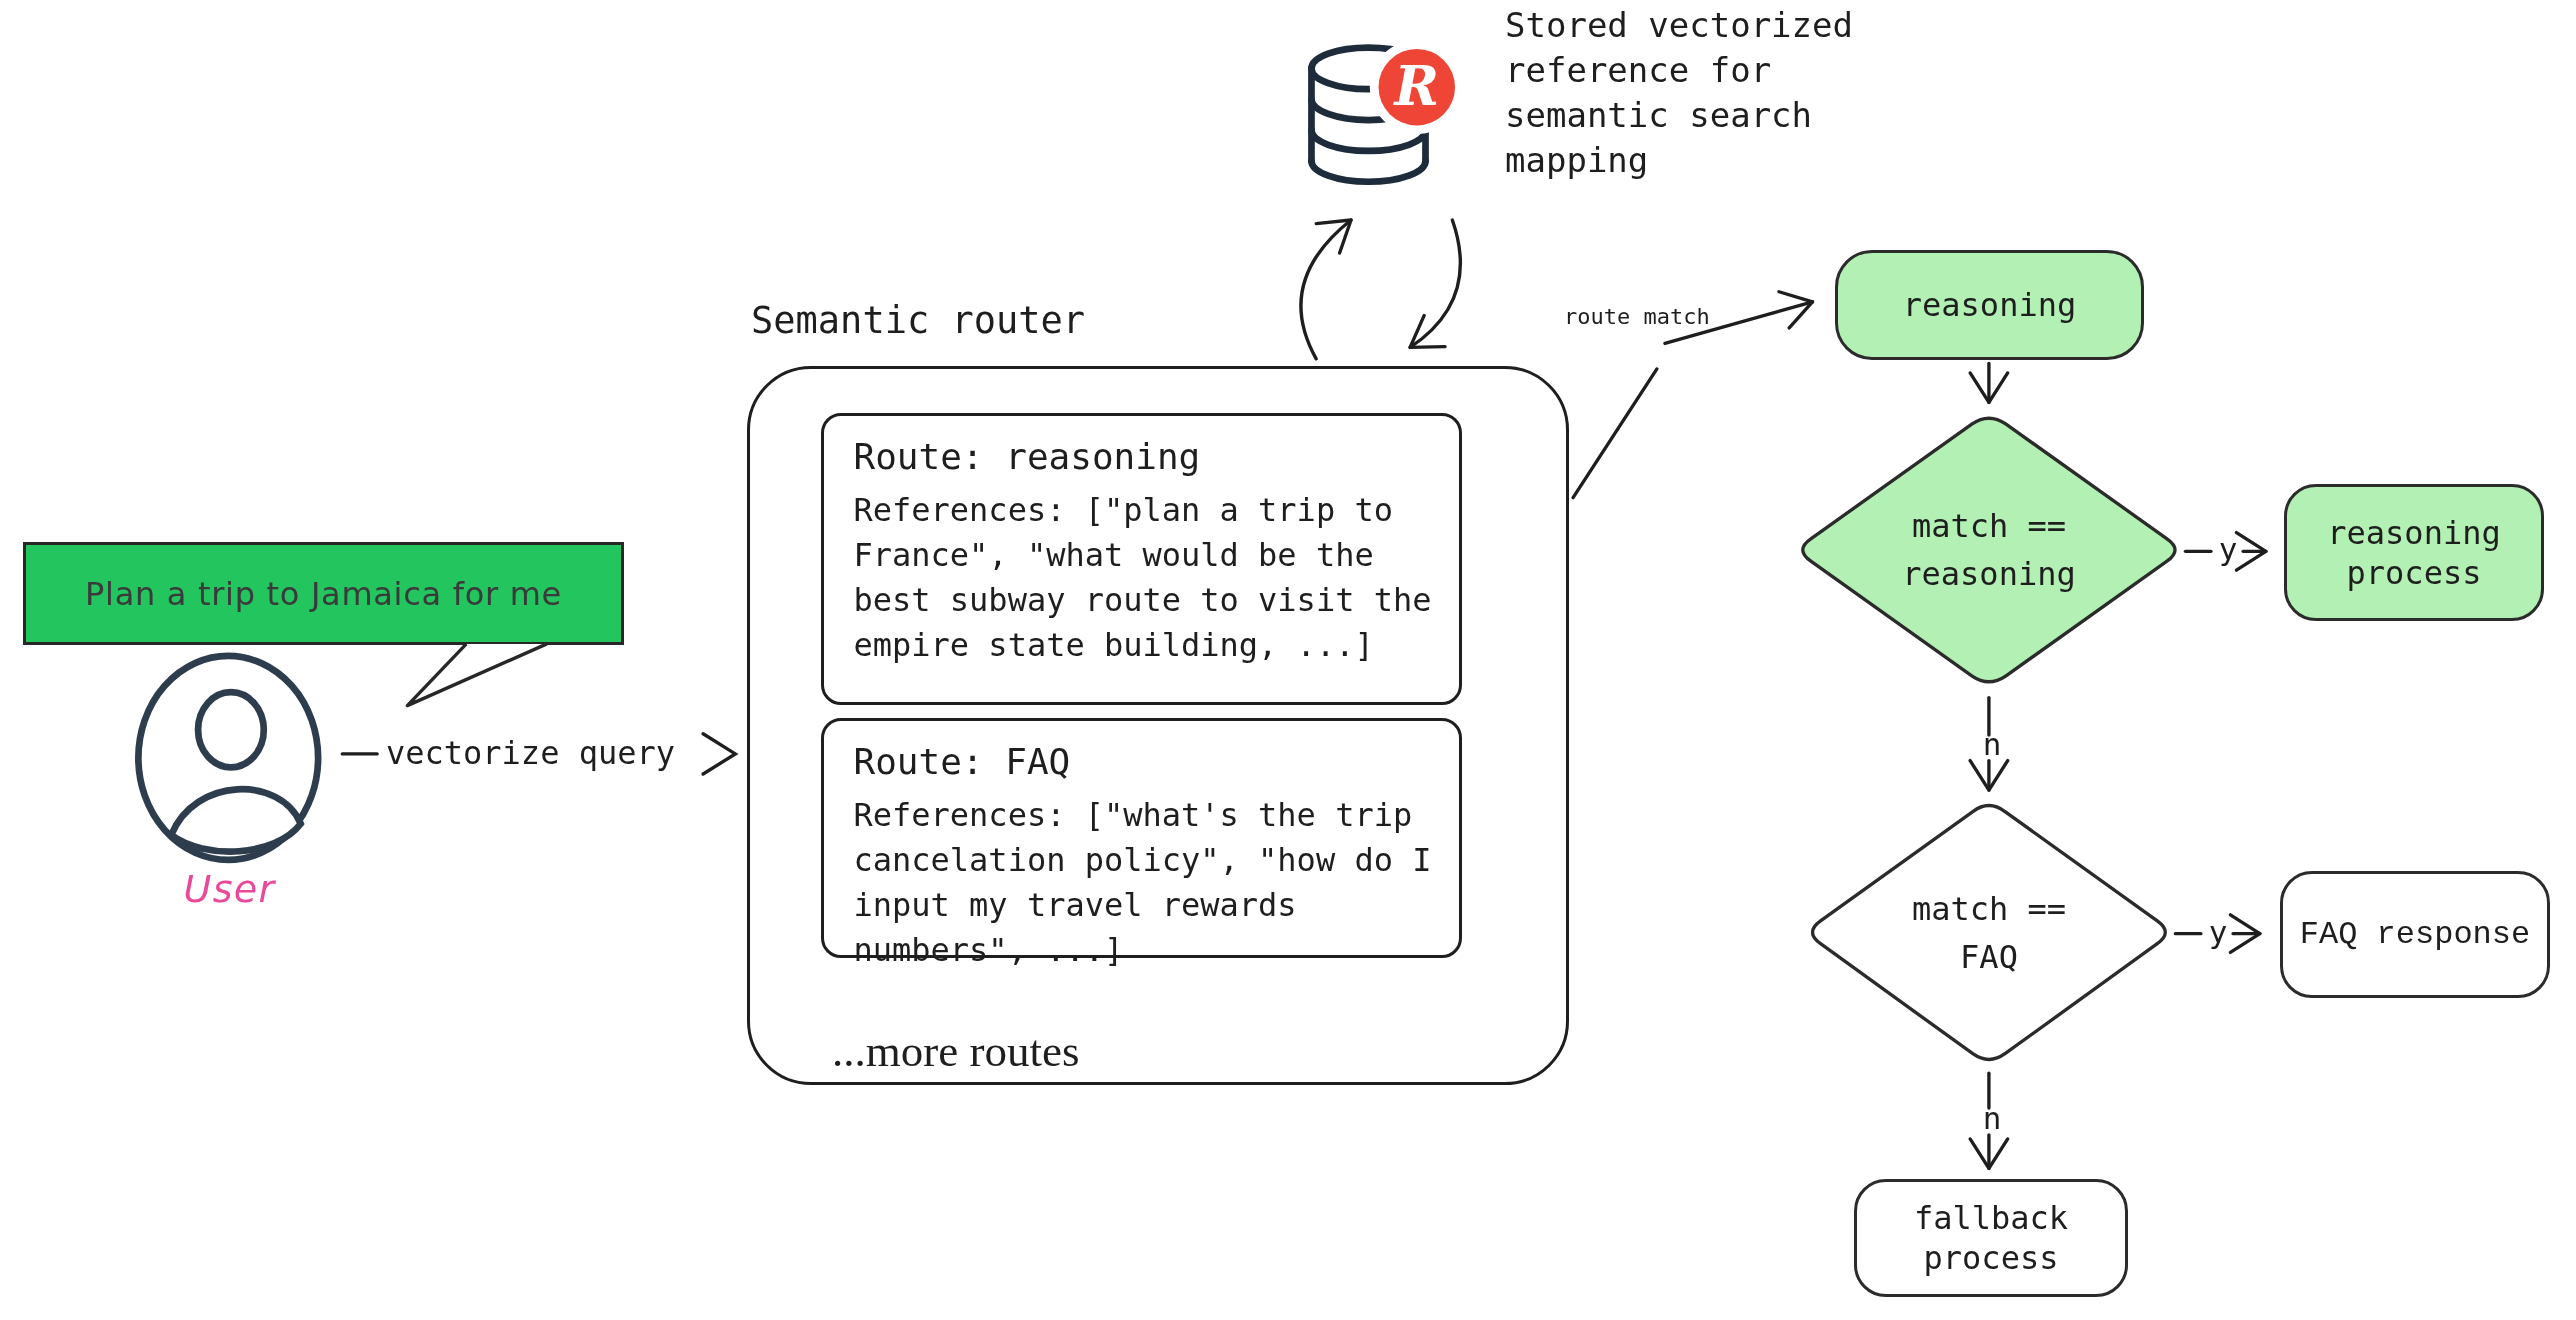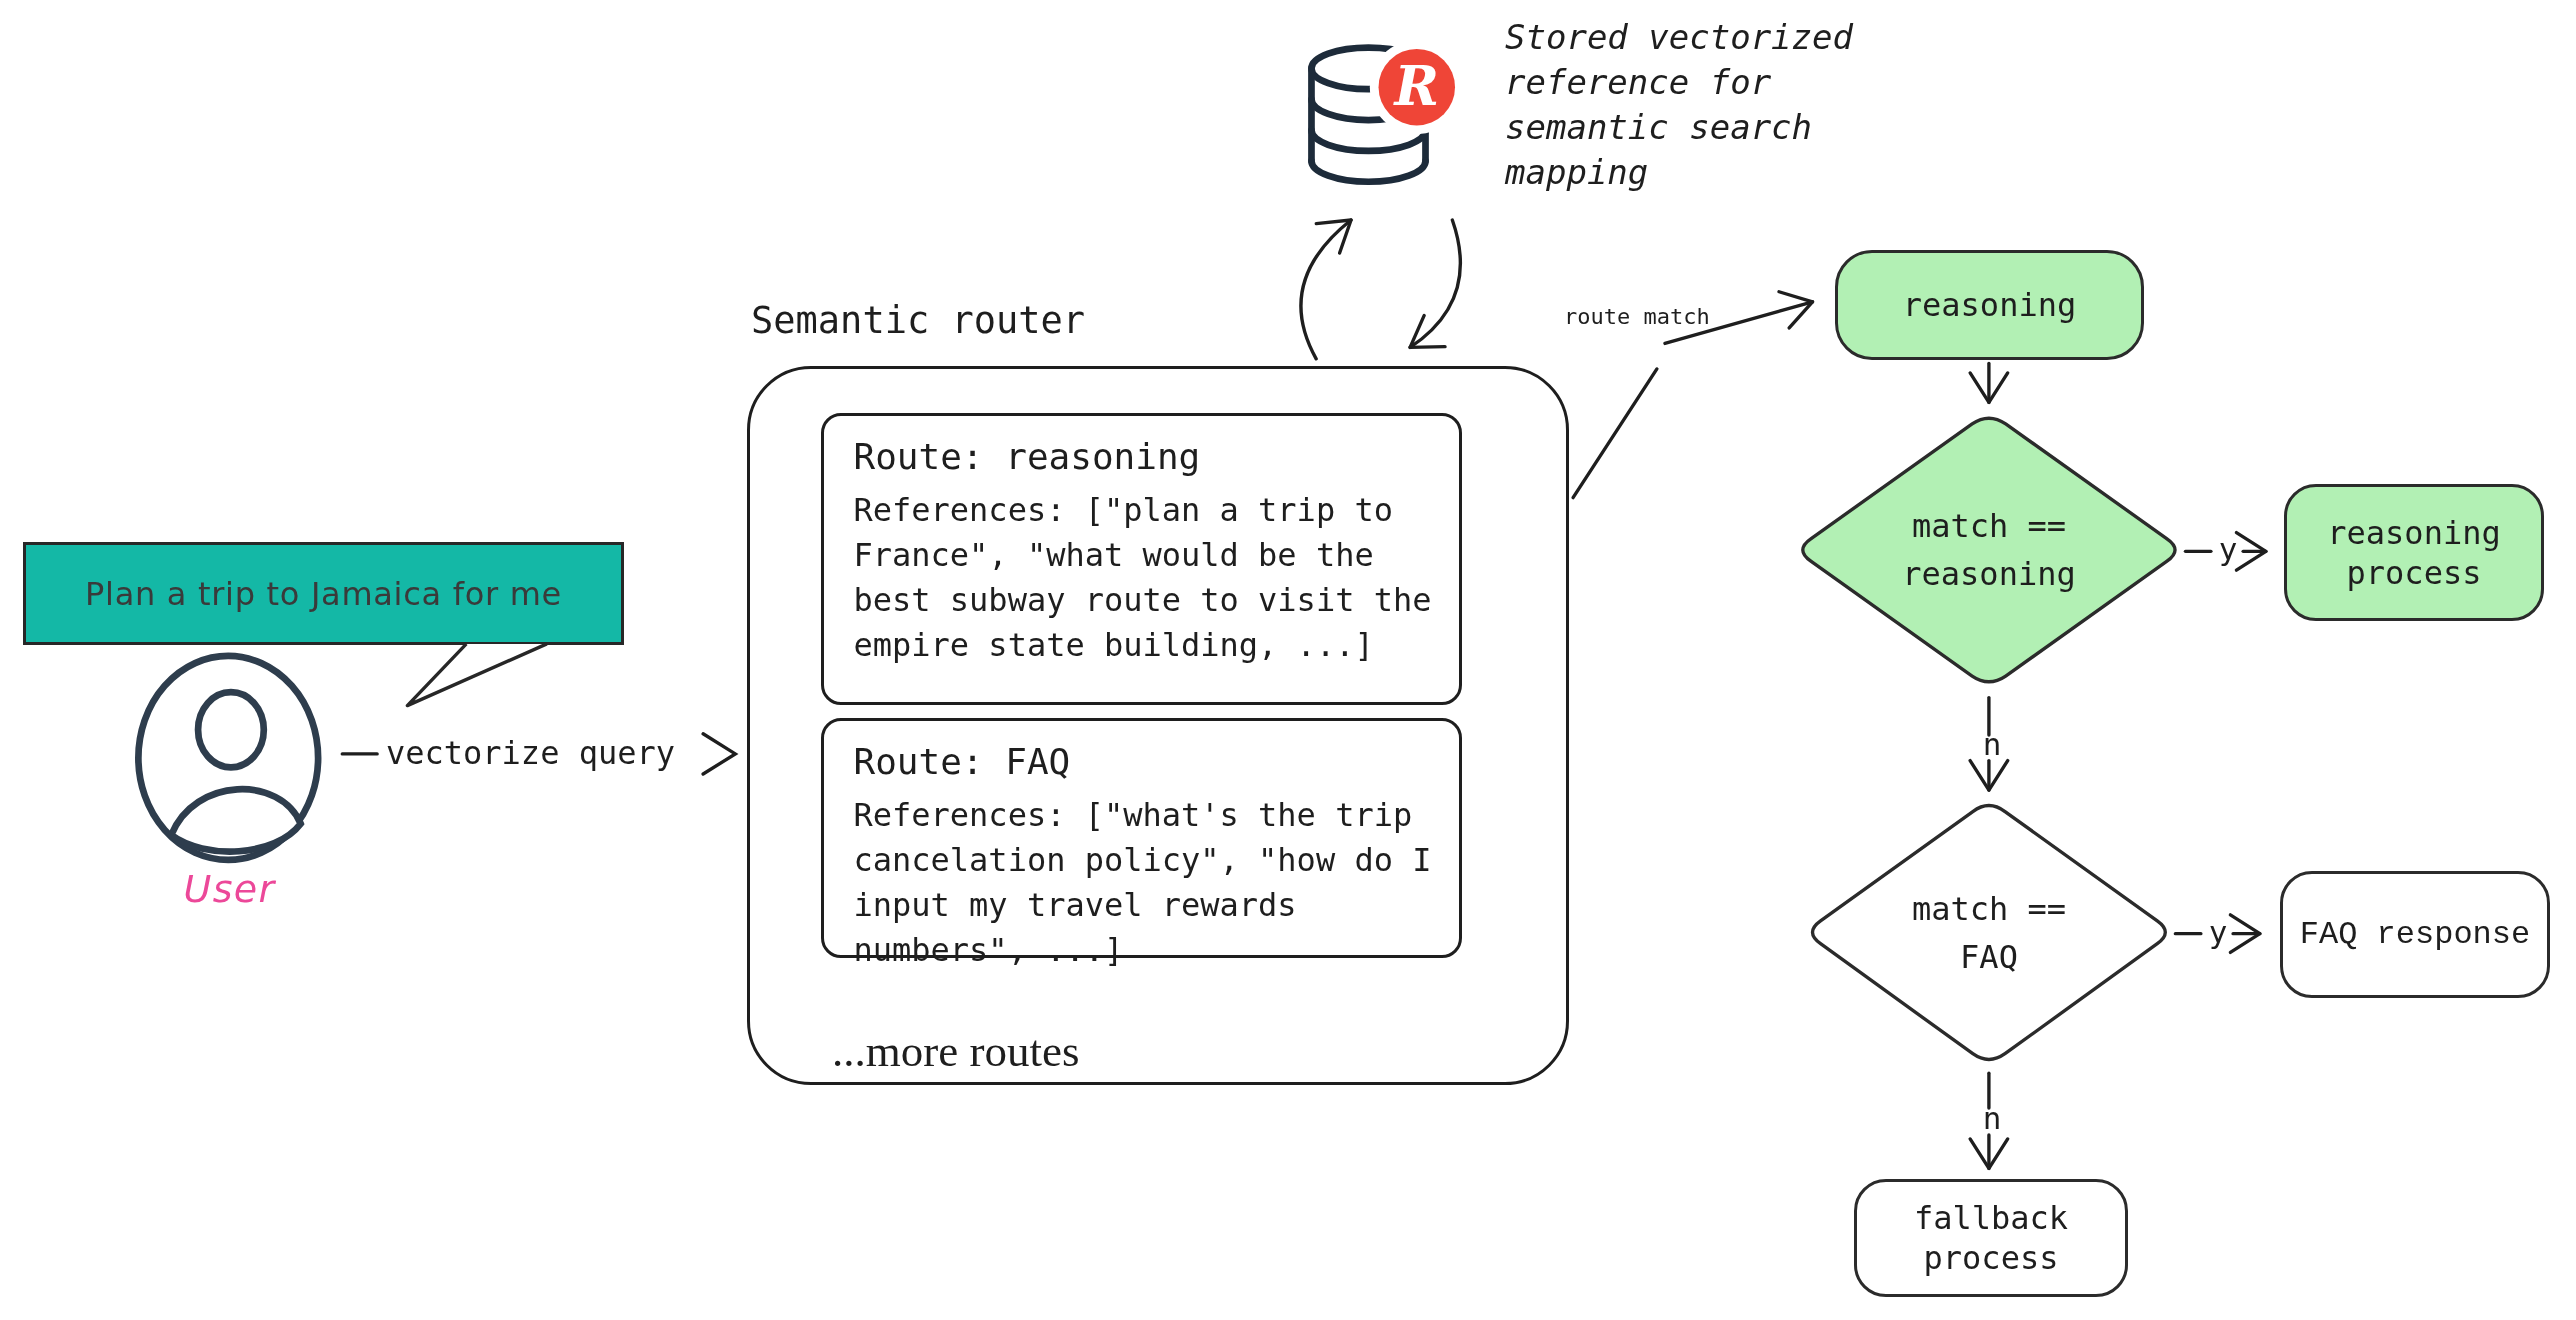--- a/index.html
+++ b/index.html
@@ -15,21 +15,21 @@
   .canvas{position:relative;width:2576px;height:1320px;background:var(--bg);
           font-family:"DejaVu Sans Mono",monospace;color:var(--ink);}
   .layer{position:absolute;left:0;top:0;width:2576px;height:1320px;z-index:1;}
   .lbl{position:absolute;z-index:2;}
   .mono{font-family:"DejaVu Sans Mono",monospace;}
   .hand{font-family:"DejaVu Sans",sans-serif;}
   .pre{white-space:pre-line;}
 
   
   .bubble{position:absolute;left:23px;top:542px;width:601px;height:103px;
-          border:3.4px solid #272727;background:#14b8a6;z-index:0;
+          border:3.4px solid #272727;background:#22c55e;z-index:0;
           display:flex;align-items:center;justify-content:center;}
   .bubble-text{font-size:32px;letter-spacing:0.7px;color:#3a3a3a;font-family:"DejaVu Sans",sans-serif;}
 
   .user-label{left:166px;top:867px;width:127px;text-align:center;font-size:38px;
               font-style:italic;color:#ec4899;letter-spacing:1.3px;}
 
   .vectorize{left:386px;top:734px;width:315px;font-size:32px;}
 
   
   .router-title{left:751px;top:299px;font-size:37px;}
@@ -37,21 +37,21 @@
               border:3.4px solid var(--ink);border-radius:64px;background:#fff;z-index:1;}
   .route-card{position:absolute;width:641px;border:3.4px solid var(--ink);border-radius:20px;
               background:#fff;z-index:2;padding:20px 0 0 29.5px;}
   .route-card.r1{left:821px;top:413px;height:292px;}
   .route-card.r2{left:821px;top:718px;height:240px;}
   .route-title{font-size:36px;margin-bottom:10.7px;}
   .route-body{font-size:32px;line-height:45px;white-space:pre-line;}
   .more-routes{left:832px;top:1025px;font-size:45px;font-family:Liberation Serif, serif;}
 
   
-  .db-caption{left:1505px;top:15px;font-size:34px;line-height:45px;font-style:italic;}
+  .db-caption{left:1505px;top:3px;font-size:34px;line-height:45px;}
 
   .route-match{left:1564px;top:304px;font-size:22px;}
 
   
   .node{position:absolute;z-index:2;display:flex;align-items:center;justify-content:center;
         text-align:center;font-size:32px;line-height:40px;white-space:pre-line;
         border:3.4px solid #2b2b2b;background:#fff;}
   .node.green{background:var(--green);}
   .node.reasoning{left:1835px;top:250px;width:309px;height:110px;border-radius:37px;}
   .node.rproc{left:2284px;top:484px;width:260px;height:137px;border-radius:32px;}

